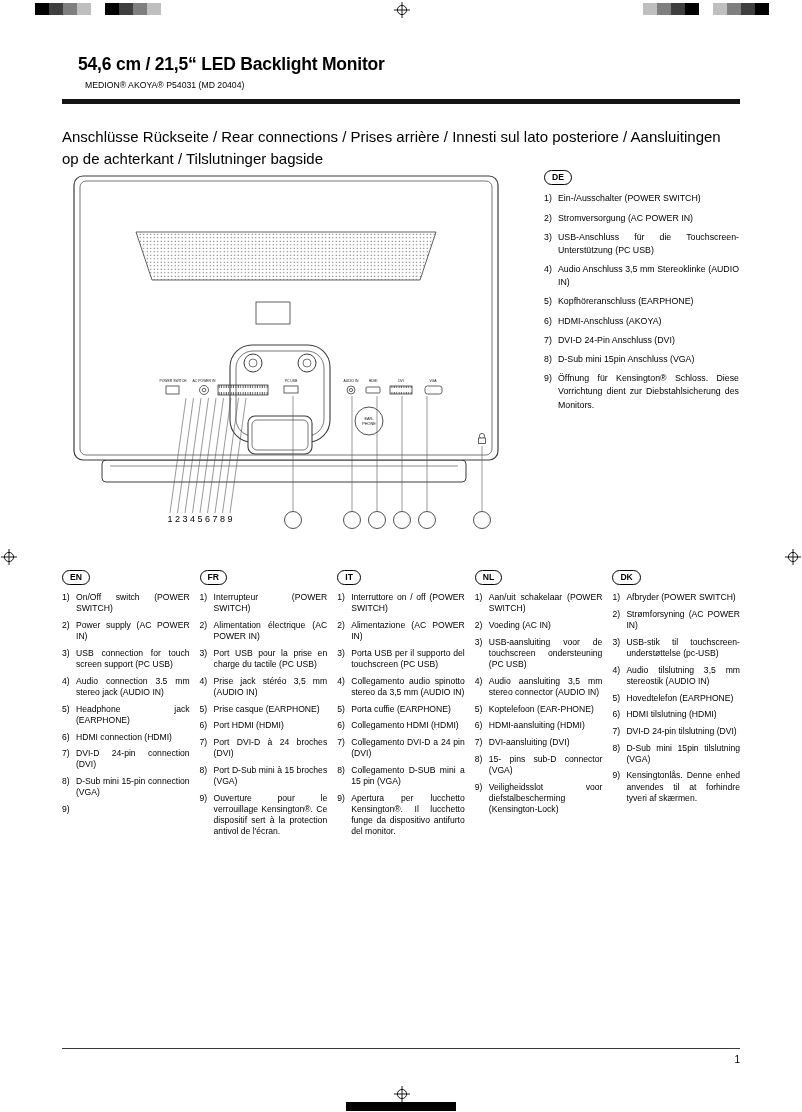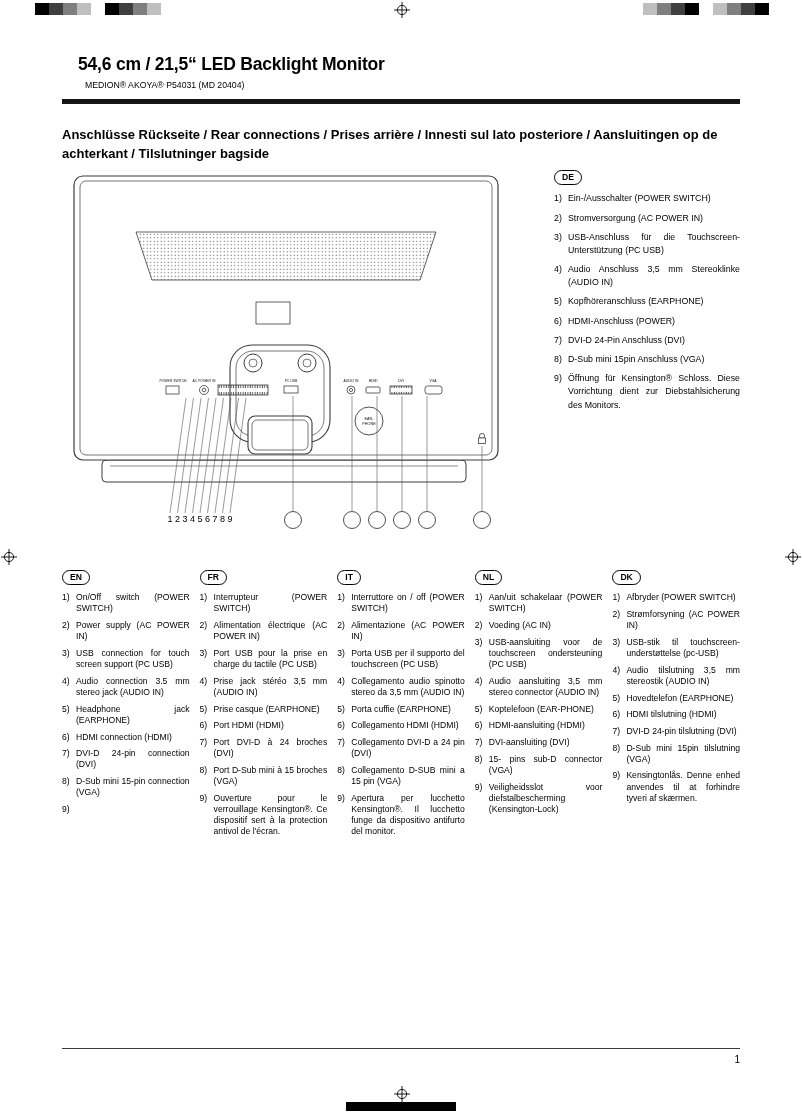--- a/index.html
+++ b/index.html
@@ -19,26 +19,26 @@
   .reg-right { left:785px; top:549px; }
   .black-bar { position:absolute; left:346px; top:1102px; width:110px; height:9px; background:#000; }
 
   
   .header { position:absolute; left:62px; top:54px; width:678px; }
   .title { font-size:17.5px; font-weight:700; letter-spacing:-0.2px;margin-left:16px; }
   .subtitle { font-size:8.7px; margin-top:5px;padding-left:23px; }
   .rule-thick { margin-top:9px; height:5px; background:#141414; width:678px; }
 
   .section-heading { position:absolute; left:62px; top:126px; width:660px;
-    font-size:13px; font-weight:700; line-height:1.45; }
+    font-size:15px; font-weight:400; line-height:1.45; }
 
   
   .diagram-row { position:absolute; left:62px; top:170px; width:678px; display:flex; }
   .diagram { width:478px; height:372px; flex:none; }
-  .de-col { margin-left:14px; width:195px; font-size:8.8px; line-height:1.5; }
+  .de-col { margin-left:4px; width:195px; font-size:8.8px; line-height:1.5; }
   .de-col .items { margin-top:7px; }
   .de-col .items li { margin-bottom:6px; }
 
   
   .badge { display:inline-block; border:1.2px solid #000; border-radius:10px;
     padding:1px 7px 2px; font-weight:700; font-size:8.6px; line-height:1.2;
     min-width:24px; text-align:center; }
 
   
   .columns { position:absolute; left:62px; top:570px; width:678px; display:flex; gap:10px; }
@@ -244,21 +244,21 @@
           <li>
             <span class="num">4)</span>
             <span class="txt">Audio Anschluss 3,5 mm Stereoklinke (AUDIO IN)</span>
           </li>
           <li>
             <span class="num">5)</span>
             <span class="txt">Kopfhöreranschluss (EARPHONE)</span>
           </li>
           <li>
             <span class="num">6)</span>
-            <span class="txt">HDMI-Anschluss (POWER)</span>
+            <span class="txt">HDMI-Anschluss (AKOYA)</span>
           </li>
           <li>
             <span class="num">7)</span>
             <span class="txt">DVI-D 24-Pin Anschluss (DVI)</span>
           </li>
           <li>
             <span class="num">8)</span>
             <span class="txt">D-Sub mini 15pin Anschluss (VGA)</span>
           </li>
           <li>

